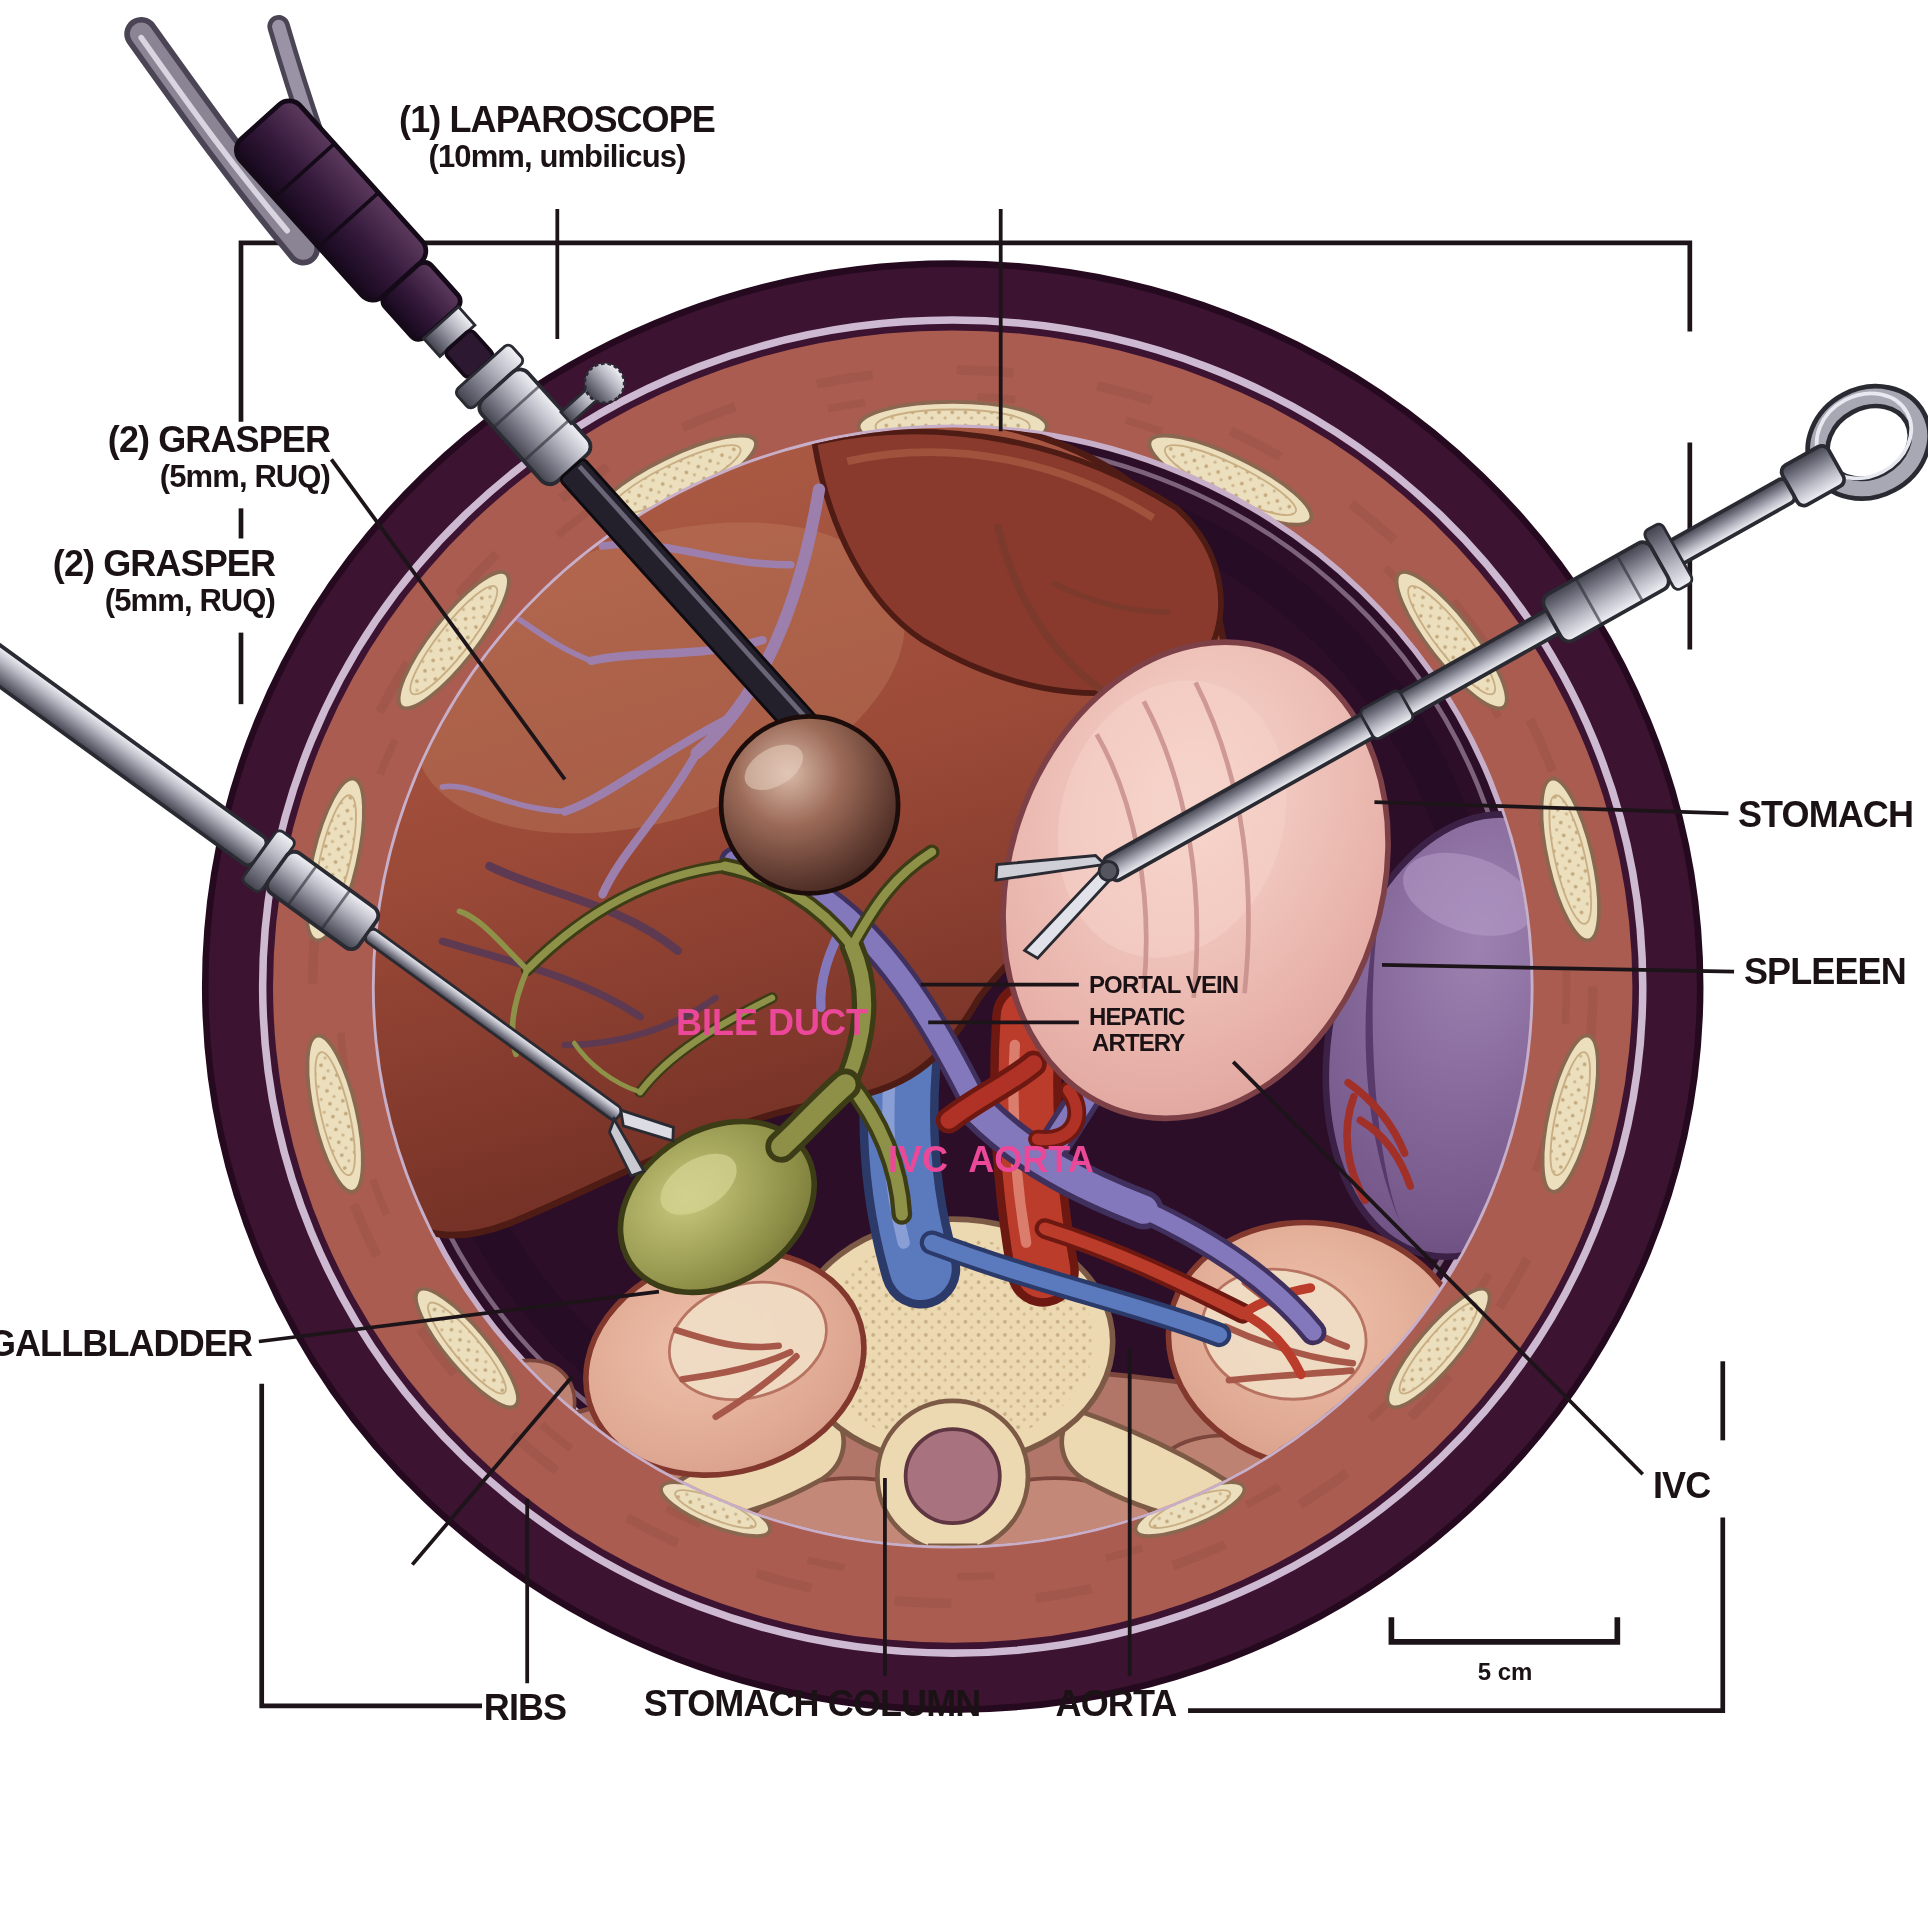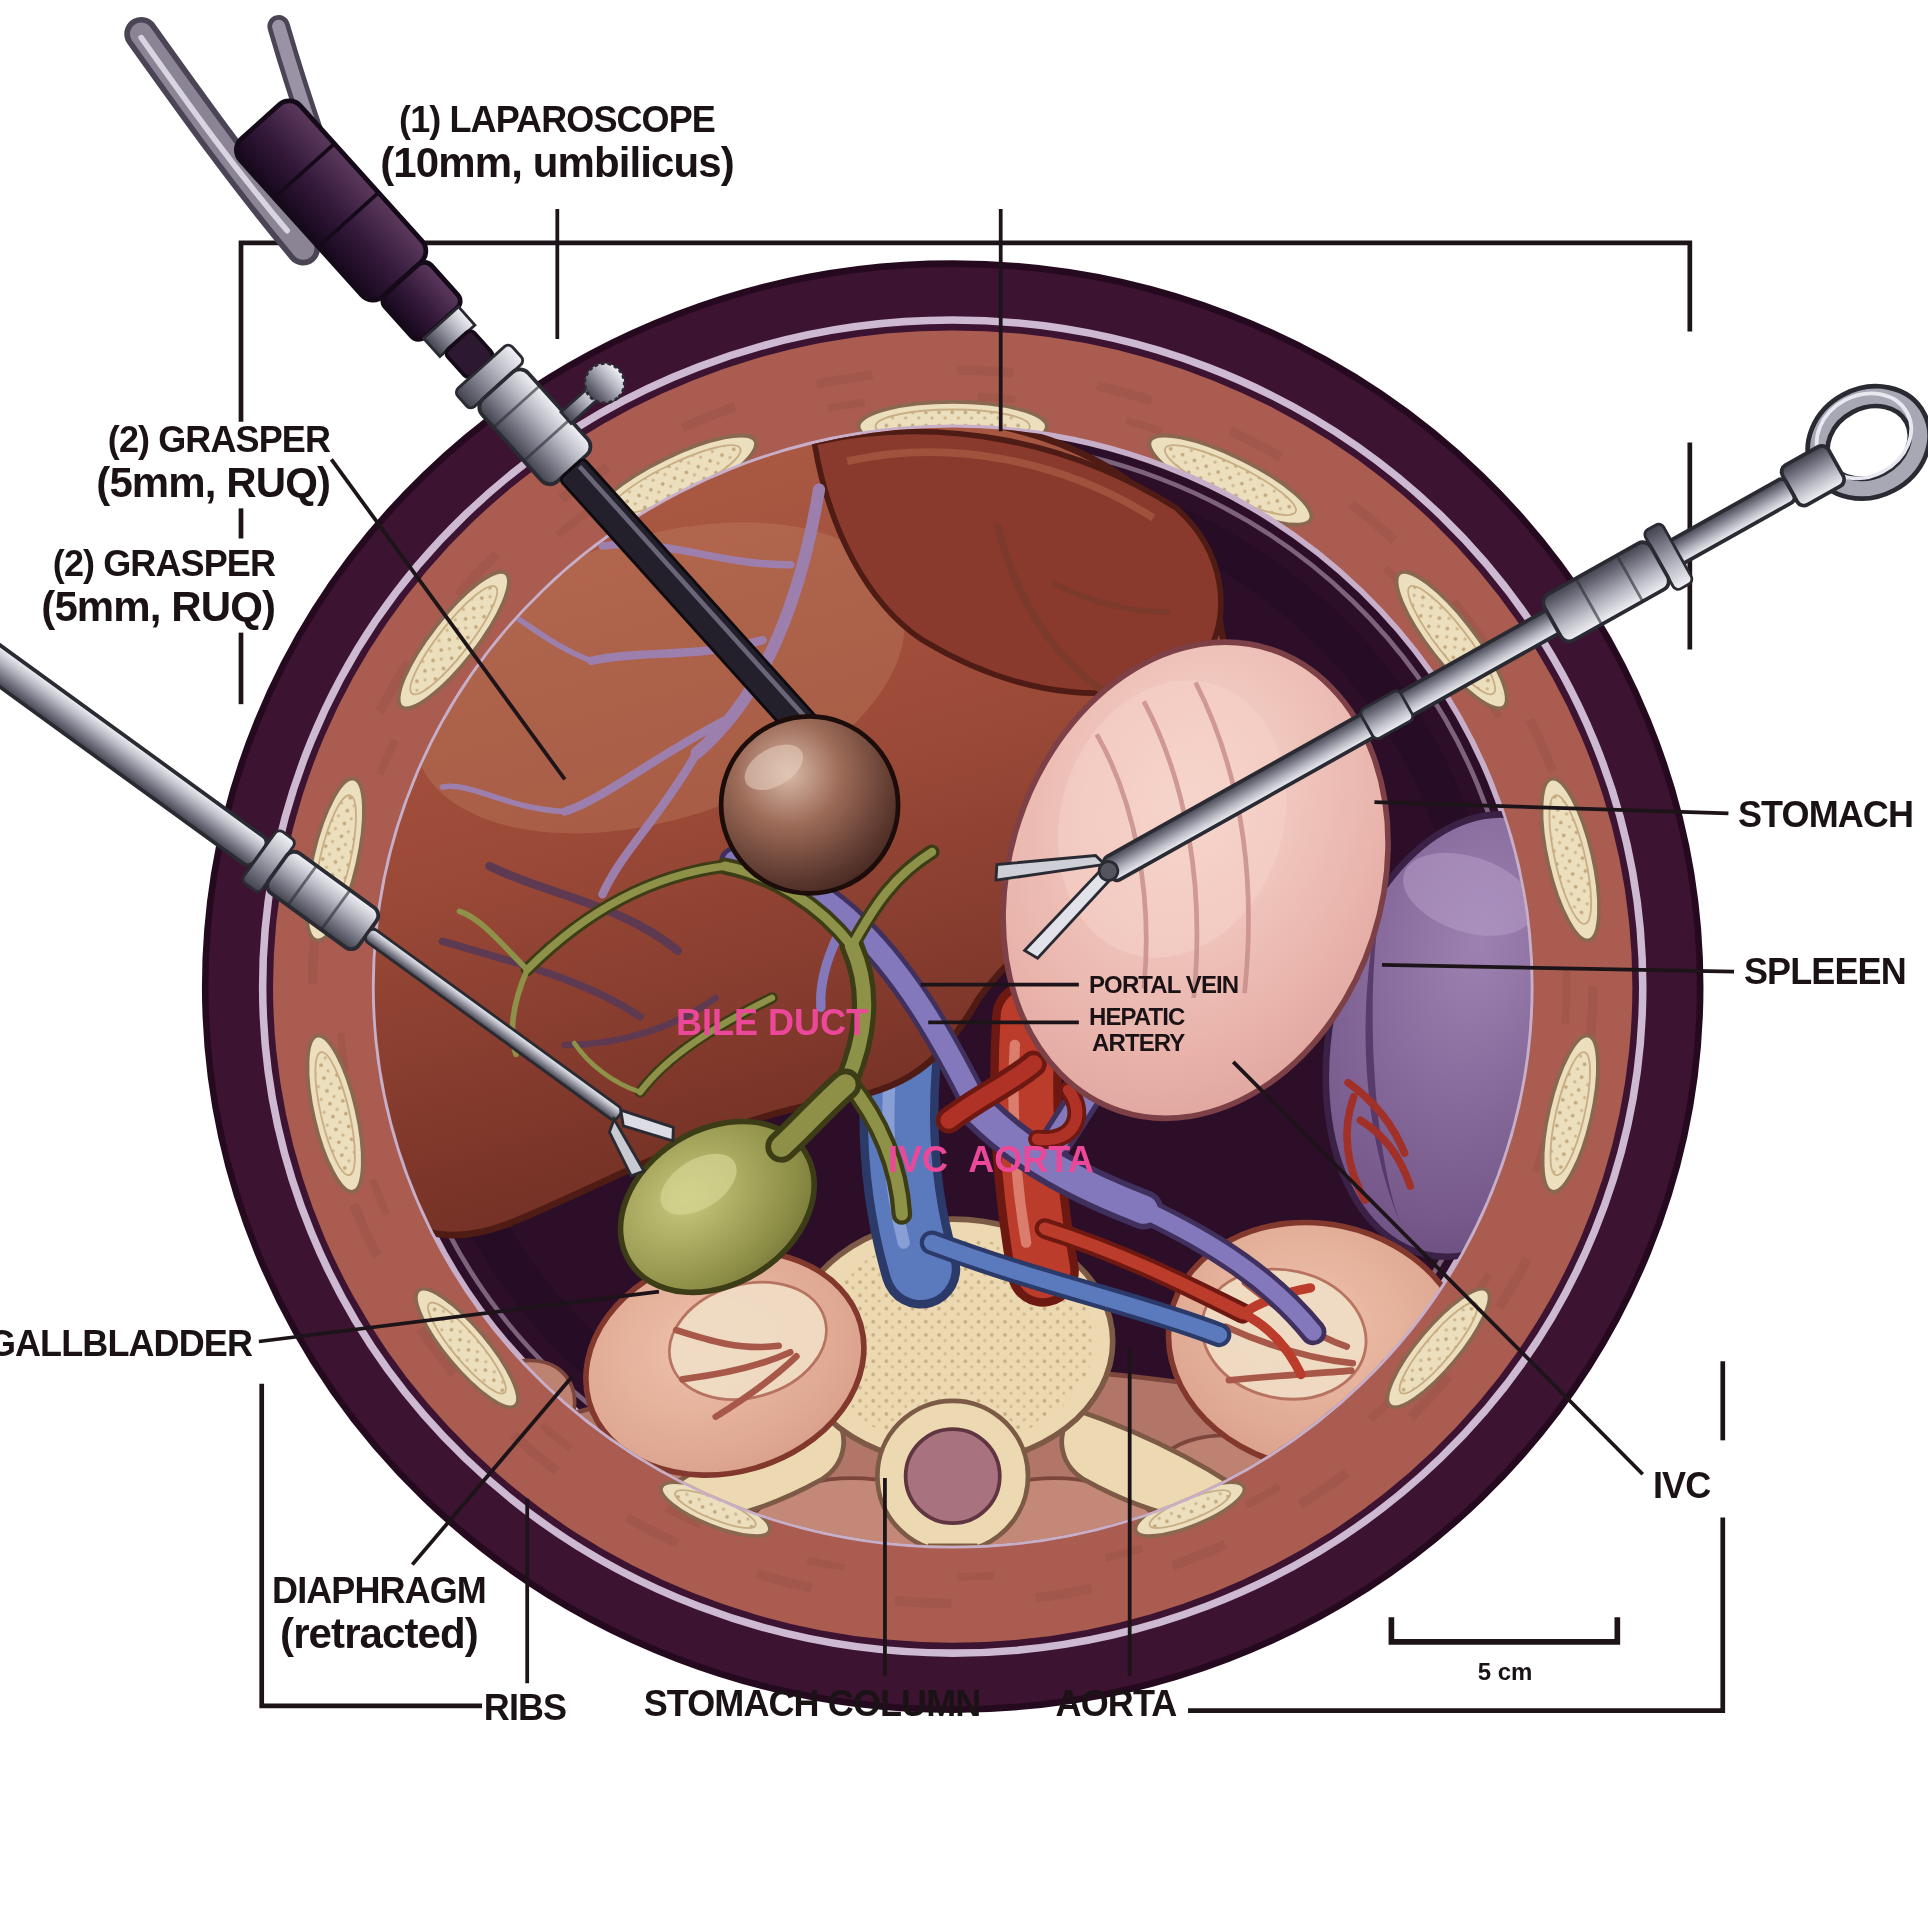--- a/index.html
+++ b/index.html
@@ -1,21 +1,21 @@
 <!DOCTYPE html>
 <html style="font-size:15px"><head>
 <meta charset="utf-8">
 <style>
   html,body{margin:0;padding:0;background:#fff;}
   #stage{position:relative;width:1928px;height:1928px;overflow:hidden;
          font-family:Liberation Sans, sans-serif;}
   #art{position:absolute;left:0;top:0;}
   .lbl{position:absolute;font-weight:bold;font-size:36px;line-height:1.1;
        color:#1b1216;letter-spacing:-0.9px;white-space:nowrap;z-index:5;}
-  .lbl .sub{font-size:42px;display:block;}
+  .lbl .sub{font-size:31px;display:block;}
   .ctr{transform:translateX(-50%);text-align:center;}
   .rgt{transform:translateX(-100%);text-align:right;}
   .vmid{transform:translateY(-50%);}
   .rgt.vmid{transform:translate(-100%,-50%);}
   .ctr.vmid{transform:translate(-50%,-50%);}
   .white{color:#ec4899;letter-spacing:0;}
   .small{font-size:24px;}
 </style>
 </head>
 <body>
@@ -423,24 +423,20 @@
 </div>
 <div class="lbl ctr vmid white" style="left:918px;top:1160px;">
   <span>IVC</span>
 </div>
 <div class="lbl ctr vmid white" style="left:1031px;top:1160px;">
   <span>AORTA</span>
 </div>
 <div class="lbl rgt vmid" style="left:252px;top:1344px;">
   <span>GALLBLADDER</span>
 </div>
-<div class="lbl ctr" style="left:379px;top:1571px;">
-  <span>DIAPHRAGM</span>
-  <span class="sub">(retracted)</span>
-</div>
 <div class="lbl ctr vmid" style="left:525px;top:1708px;">
   <span>RIBS</span>
 </div>
 <div class="lbl ctr vmid" style="left:812px;top:1704px;">
   <span>STOMACH COLUMN</span>
 </div>
 <div class="lbl ctr vmid" style="left:1116px;top:1704px;">
   <span>AORTA</span>
 </div>
 <div class="lbl vmid" style="left:1653px;top:1486px;">

